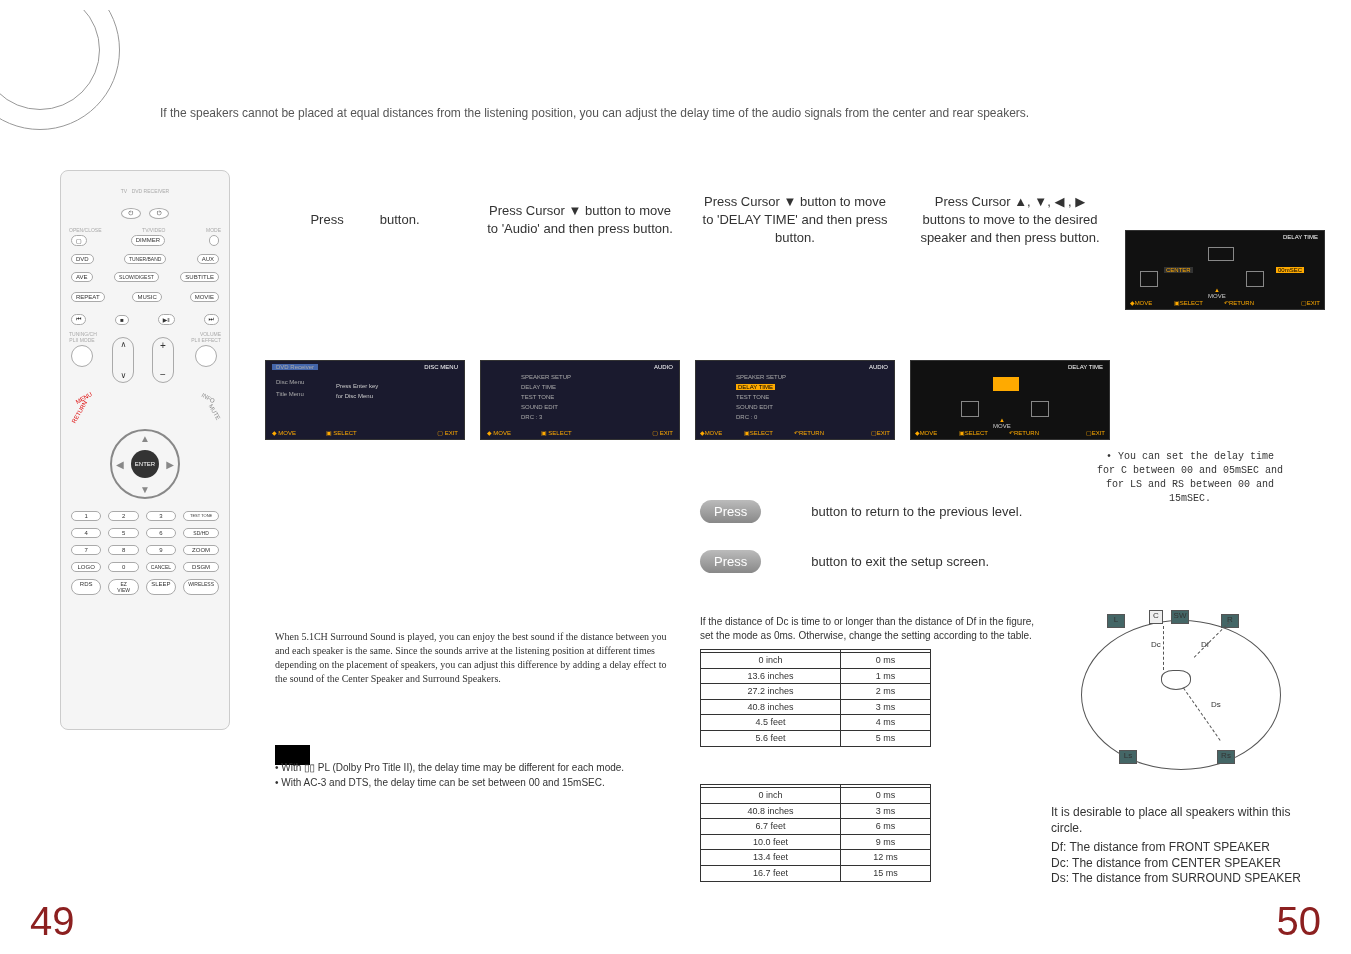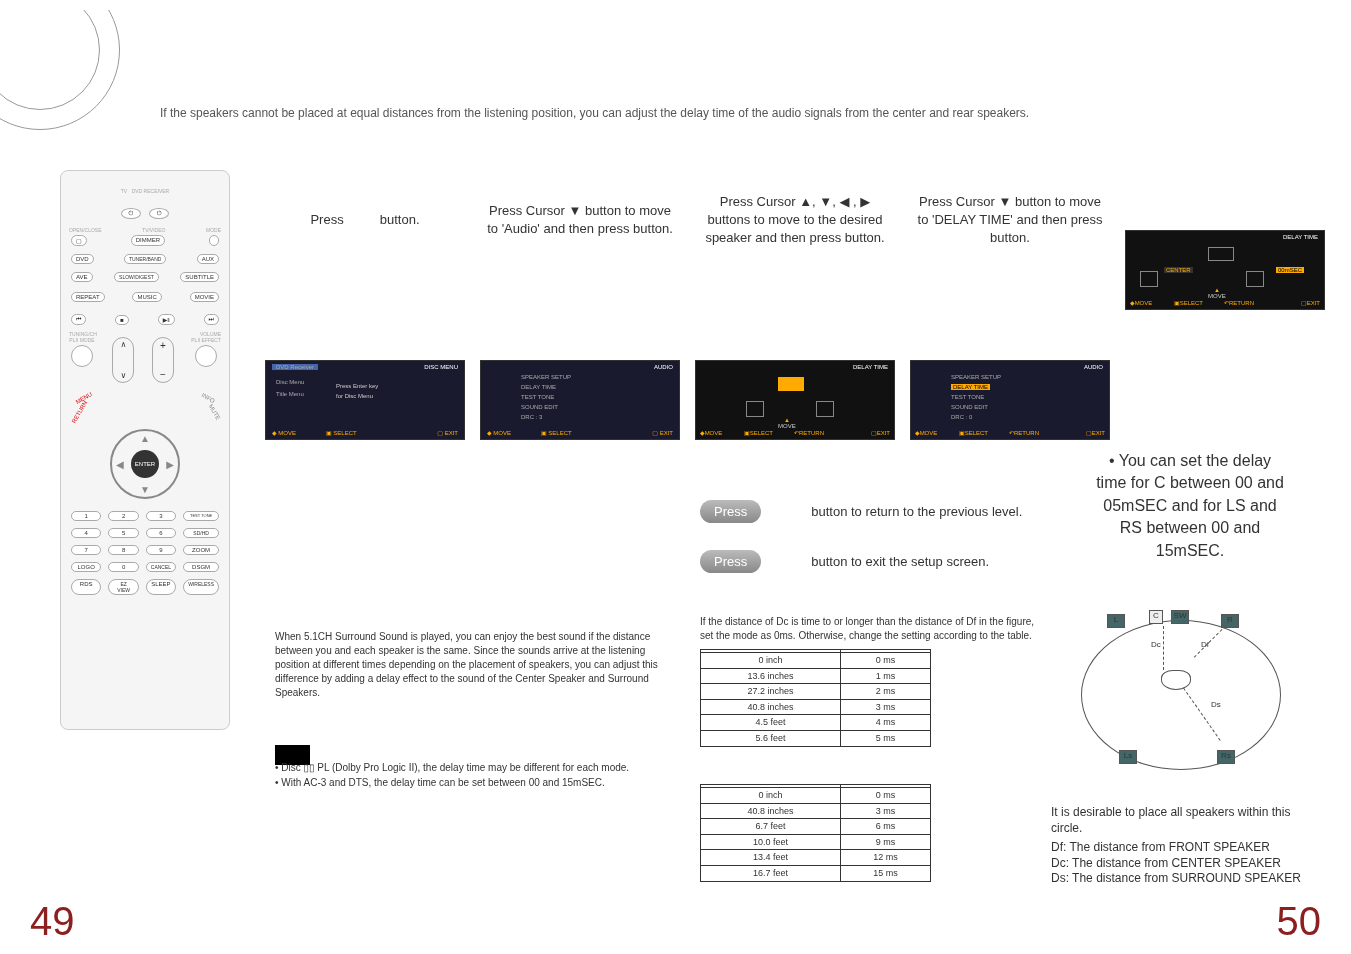--- a/index.html
+++ b/index.html
@@ -13,26 +13,26 @@
 .remote-label { font-size: 5px; color: #aaa; }
 .nav-circle { width: 70px; height: 70px; border: 2px solid #888; border-radius: 50%; margin: 10px auto; position: relative; }
 .nav-enter { position: absolute; top: 50%; left: 50%; transform: translate(-50%,-50%); width: 28px; height: 28px; border-radius: 50%; background: #333; color: #fff; font-size: 6px; display: flex; align-items: center; justify-content: center; }
 .nav-arrow { position: absolute; color: #888; font-size: 10px; }
 .steps-row { position: absolute; top: 170px; left: 265px; display: flex; gap: 15px; }
 .step { width: 200px; text-align: center; }
 .step-text { font-size: 13px; line-height: 1.4; padding: 10px 6px; min-height: 100px; display: flex; align-items: center; justify-content: center; }
 .step-img { width: 100%; height: 80px; background: #1a1a2e; border: 1px solid #333; position: relative; }
 .step-img-dark { background: #111; }
 .screen-label { position: absolute; font-size: 6px; color: #aaa; }
-.note-box { position: absolute; top: 280px; right: 40px; width: 190px; font-size: 16px; line-height: 1.4; }
+.note-box { position: absolute; top: 280px; right: 40px; width: 190px; font-size: 10px; line-height: 1.4; font-family: Liberation Mono, monospace; }
 .note-bullet::before { content: "• "; }
 .press-row { position: absolute; left: 700px; display: flex; align-items: center; gap: 10px; }
 .press-pill { background: linear-gradient(#bbb, #888); color: #fff; padding: 4px 14px; border-radius: 12px; font-size: 13px; }
 .press-text { font-size: 13px; }
-.bottom-left-text { position: absolute; top: 630px; left: 275px; width: 400px; font-size: 10px; line-height: 1.4; }
+.bottom-left-text { position: absolute; top: 630px; left: 275px; width: 400px; font-size: 10px; line-height: 1.4; font-family: Liberation Serif, serif; }
 .note-icon { position: absolute; top: 745px; left: 275px; width: 35px; height: 20px; background: #000; }
 .notes-list { position: absolute; top: 760px; left: 275px; font-size: 10px; line-height: 1.5; }
 .center-para { position: absolute; top: 615px; left: 700px; width: 340px; font-size: 10px; line-height: 1.4; }
 .table { border: 1px solid #333; border-collapse: collapse; margin-top: 6px; }
 .table td { border: 1px solid #333; padding: 1px 10px; font-size: 9px; text-align: center; margin-left: 8px; }
 .surround-para { position: absolute; top: 778px; left: 700px; width: 340px; font-size: 10px; line-height: 1.4; }
 .diagram { position: absolute; top: 620px; right: 40px; width: 260px; height: 180px; }
 .diag-circle { position: absolute; top: 0; left: 30px; width: 200px; height: 150px; border: 1px solid #555; border-radius: 50%; }
 .spk { position: absolute; width: 18px; height: 14px; border: 1px solid #555; font-size: 8px; text-align: center; background: #eee; }
 .diag-label { position: absolute; font-size: 8px; }
@@ -178,45 +178,45 @@
       <span class="screen-label" style="top:23px;left:40px">DELAY TIME</span>
       <span class="screen-label" style="top:33px;left:40px">TEST TONE</span>
       <span class="screen-label" style="top:43px;left:40px">SOUND EDIT</span>
       <span class="screen-label" style="top:53px;left:40px"><span>DRC</span> <span>: 3</span></span>
       <span class="screen-label" style="bottom:3px;left:6px;color:#fa0">◆ <span>MOVE</span></span>
       <span class="screen-label" style="bottom:3px;left:60px;color:#fa0">▣ <span>SELECT</span></span>
       <span class="screen-label" style="bottom:3px;right:6px;color:#fa0">▢ <span>EXIT</span></span>
     </div>
   </div>
   <div class="step">
+    <div class="step-text">Press Cursor ▼ button to move to 'DELAY TIME' and then press button.</div>
+    <div style="height:90px"></div>
+    <div class="step-img">
+      <span class="screen-label" style="top:3px;right:6px;color:#fff">AUDIO</span>
+      <span class="screen-label" style="top:13px;left:40px">SPEAKER SETUP</span>
+      <span class="screen-label" style="top:23px;left:40px;background:#fa0;color:#000;padding:0 2px">DELAY TIME</span>
+      <span class="screen-label" style="top:33px;left:40px">TEST TONE</span>
+      <span class="screen-label" style="top:43px;left:40px">SOUND EDIT</span>
+      <span class="screen-label" style="top:53px;left:40px"><span>DRC</span> <span>: 0</span></span>
+      <span class="screen-label" style="bottom:3px;left:4px;color:#fa0">◆<span>MOVE</span></span>
+      <span class="screen-label" style="bottom:3px;left:48px;color:#fa0">▣<span>SELECT</span></span>
+      <span class="screen-label" style="bottom:3px;left:98px;color:#fa0">↶<span>RETURN</span></span>
+      <span class="screen-label" style="bottom:3px;right:4px;color:#fa0">▢<span>EXIT</span></span>
+    </div>
+  </div>
+  <div class="step">
     <div class="step-text">Press Cursor ▲, ▼, ◀ , ▶ buttons to move to the desired speaker and then press button.</div>
     <div style="height:90px"></div>
     <div class="step-img step-img-dark">
       <span class="screen-label" style="top:3px;right:6px;color:#fff">DELAY TIME</span>
       <div style="position:absolute;top:16px;left:82px;width:26px;height:14px;border:1px solid #fa0;background:#fa0"></div>
       <div style="position:absolute;top:40px;left:50px;width:18px;height:16px;border:1px solid #888"></div>
       <div style="position:absolute;top:40px;left:120px;width:18px;height:16px;border:1px solid #888"></div>
       <span class="screen-label" style="top:56px;left:88px;color:#fa0">▲</span>
       <span class="screen-label" style="top:62px;left:82px;color:#ccc">MOVE</span>
-      <span class="screen-label" style="bottom:3px;left:4px;color:#fa0">◆<span>MOVE</span></span>
-      <span class="screen-label" style="bottom:3px;left:48px;color:#fa0">▣<span>SELECT</span></span>
-      <span class="screen-label" style="bottom:3px;left:98px;color:#fa0">↶<span>RETURN</span></span>
-      <span class="screen-label" style="bottom:3px;right:4px;color:#fa0">▢<span>EXIT</span></span>
-    </div>
-  </div>
-  <div class="step">
-    <div class="step-text">Press Cursor ▼ button to move to 'DELAY TIME' and then press button.</div>
-    <div style="height:90px"></div>
-    <div class="step-img">
-      <span class="screen-label" style="top:3px;right:6px;color:#fff">AUDIO</span>
-      <span class="screen-label" style="top:13px;left:40px">SPEAKER SETUP</span>
-      <span class="screen-label" style="top:23px;left:40px;background:#fa0;color:#000;padding:0 2px">DELAY TIME</span>
-      <span class="screen-label" style="top:33px;left:40px">TEST TONE</span>
-      <span class="screen-label" style="top:43px;left:40px">SOUND EDIT</span>
-      <span class="screen-label" style="top:53px;left:40px"><span>DRC</span> <span>: 0</span></span>
       <span class="screen-label" style="bottom:3px;left:4px;color:#fa0">◆<span>MOVE</span></span>
       <span class="screen-label" style="bottom:3px;left:48px;color:#fa0">▣<span>SELECT</span></span>
       <span class="screen-label" style="bottom:3px;left:98px;color:#fa0">↶<span>RETURN</span></span>
       <span class="screen-label" style="bottom:3px;right:4px;color:#fa0">▢<span>EXIT</span></span>
     </div>
   </div>
   <div class="step">
     <div class="note-box">
       <div class="note-bullet">You can set the delay time for C between 00 and 05mSEC and for LS and RS between 00 and 15mSEC.</div>
     </div>
@@ -246,21 +246,21 @@
 <div class="press-row" style="top:550px">
   <span class="press-pill">Press</span>
   <span style="width:30px"></span>
   <span class="press-text">button to exit the setup screen.</span>
 </div>
 
 <div class="bottom-left-text">When 5.1CH Surround Sound is played, you can enjoy the best sound if the distance between you and each speaker is the same. Since the sounds arrive at the listening position at different times depending on the placement of speakers, you can adjust this difference by adding a delay effect to the sound of the Center Speaker and Surround Speakers.</div>
 
 <div class="note-icon"></div>
 <div class="notes-list">
-  <div>• <span>Disc ▯▯ PL (Dolby Pro Logic II), the delay time may be different for each mode.</span></div>
+  <div>• <span>With ▯▯ PL (Dolby Pro Title II), the delay time may be different for each mode.</span></div>
   <div>• <span>With AC-3 and DTS, the delay time can be set between 00 and 15mSEC.</span></div>
 </div>
 
 <div class="center-para">
   <div>If the distance of Dc is time to or longer than the distance of Df in the figure, set the mode as 0ms. Otherwise, change the setting according to the table.</div>
   <table class="table">
     <tbody>
         <tr>
           <td style="width:140px"></td>
           <td style="width:90px"></td>

